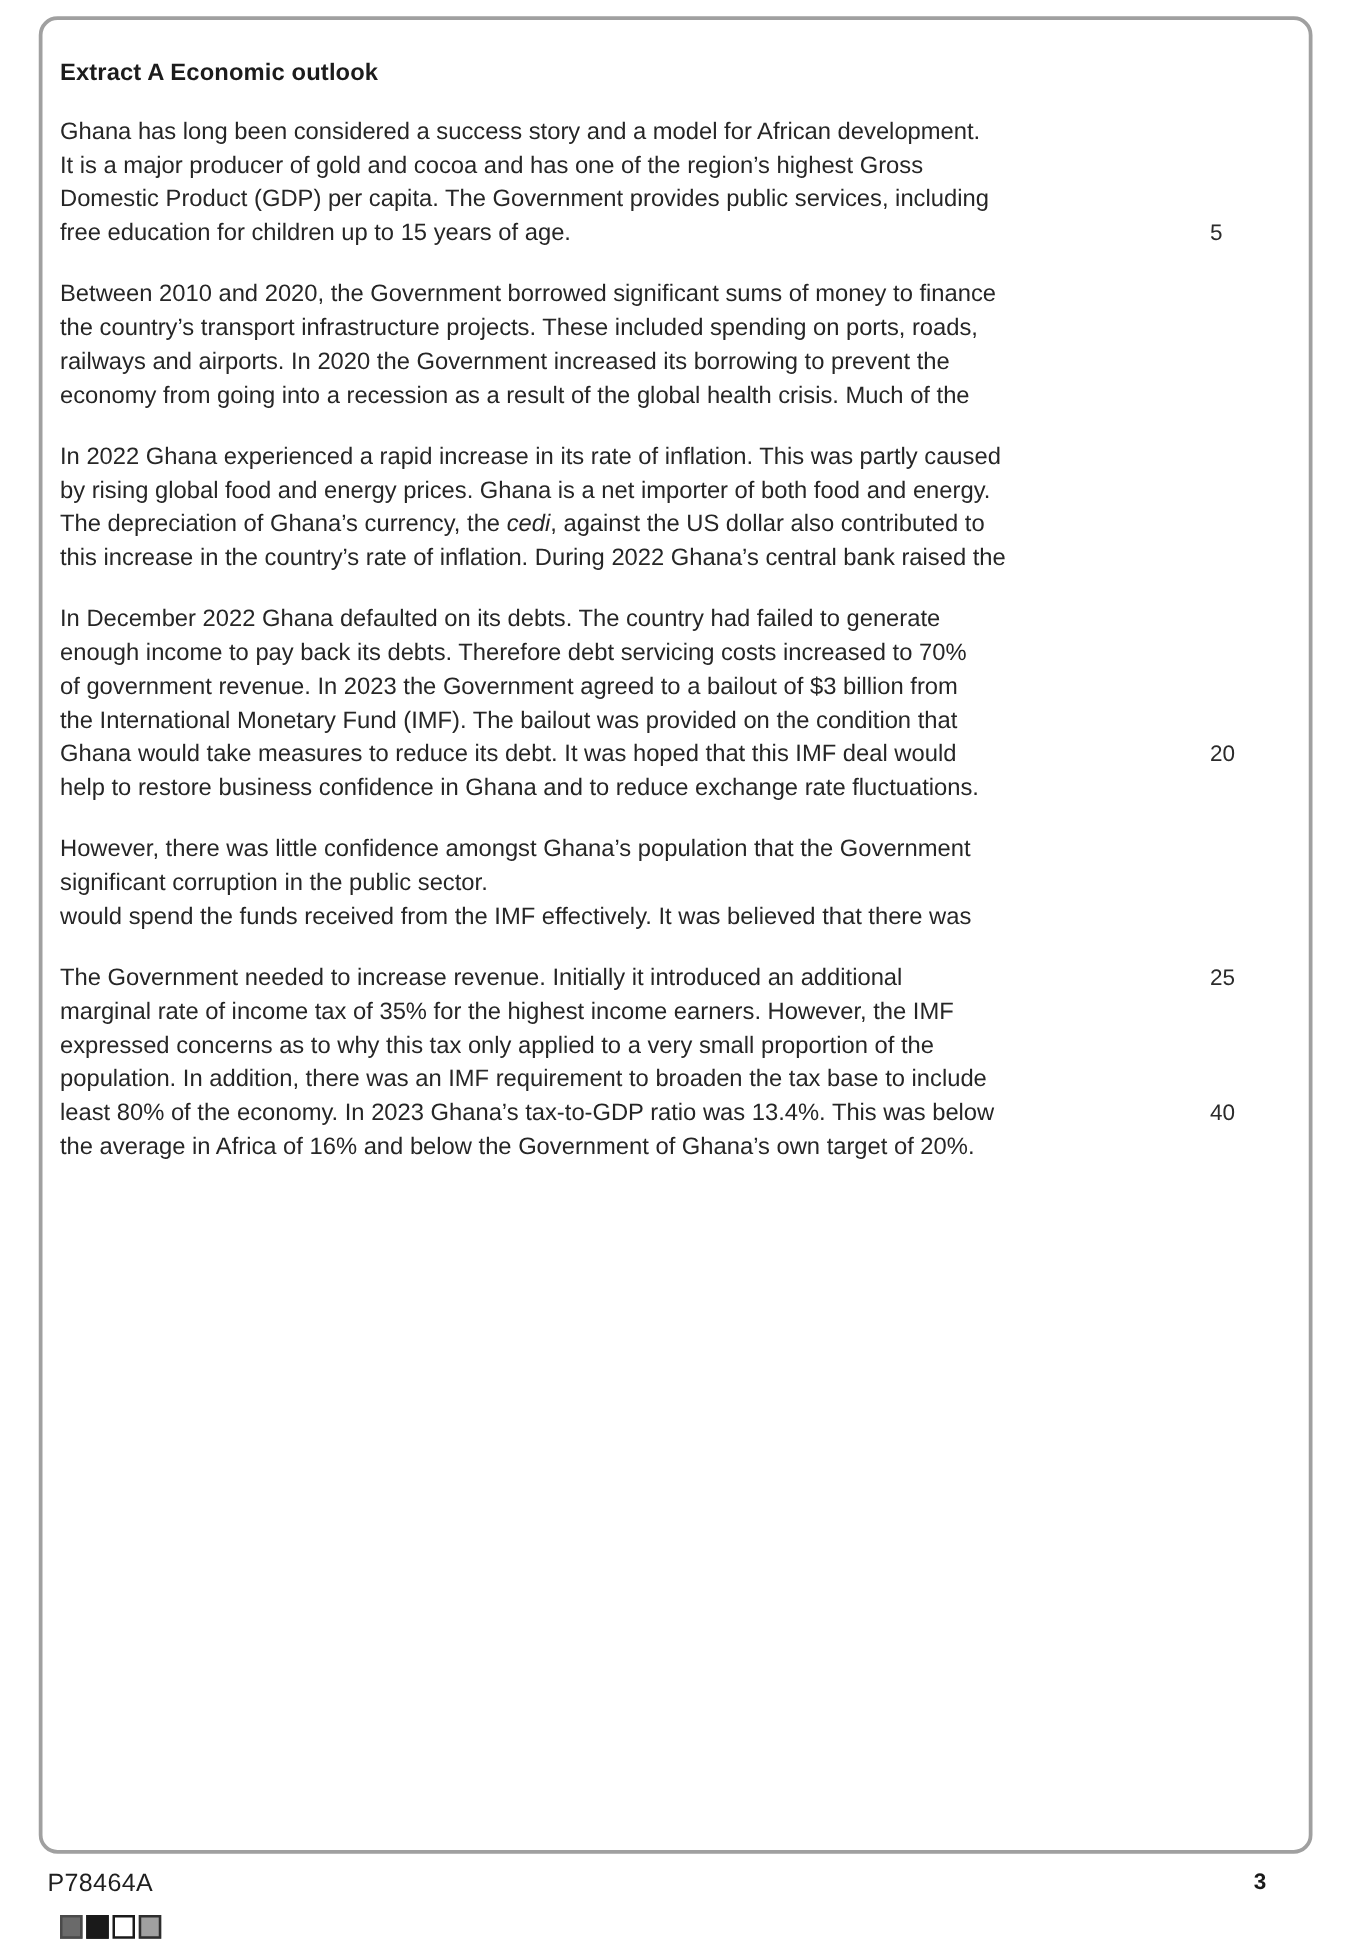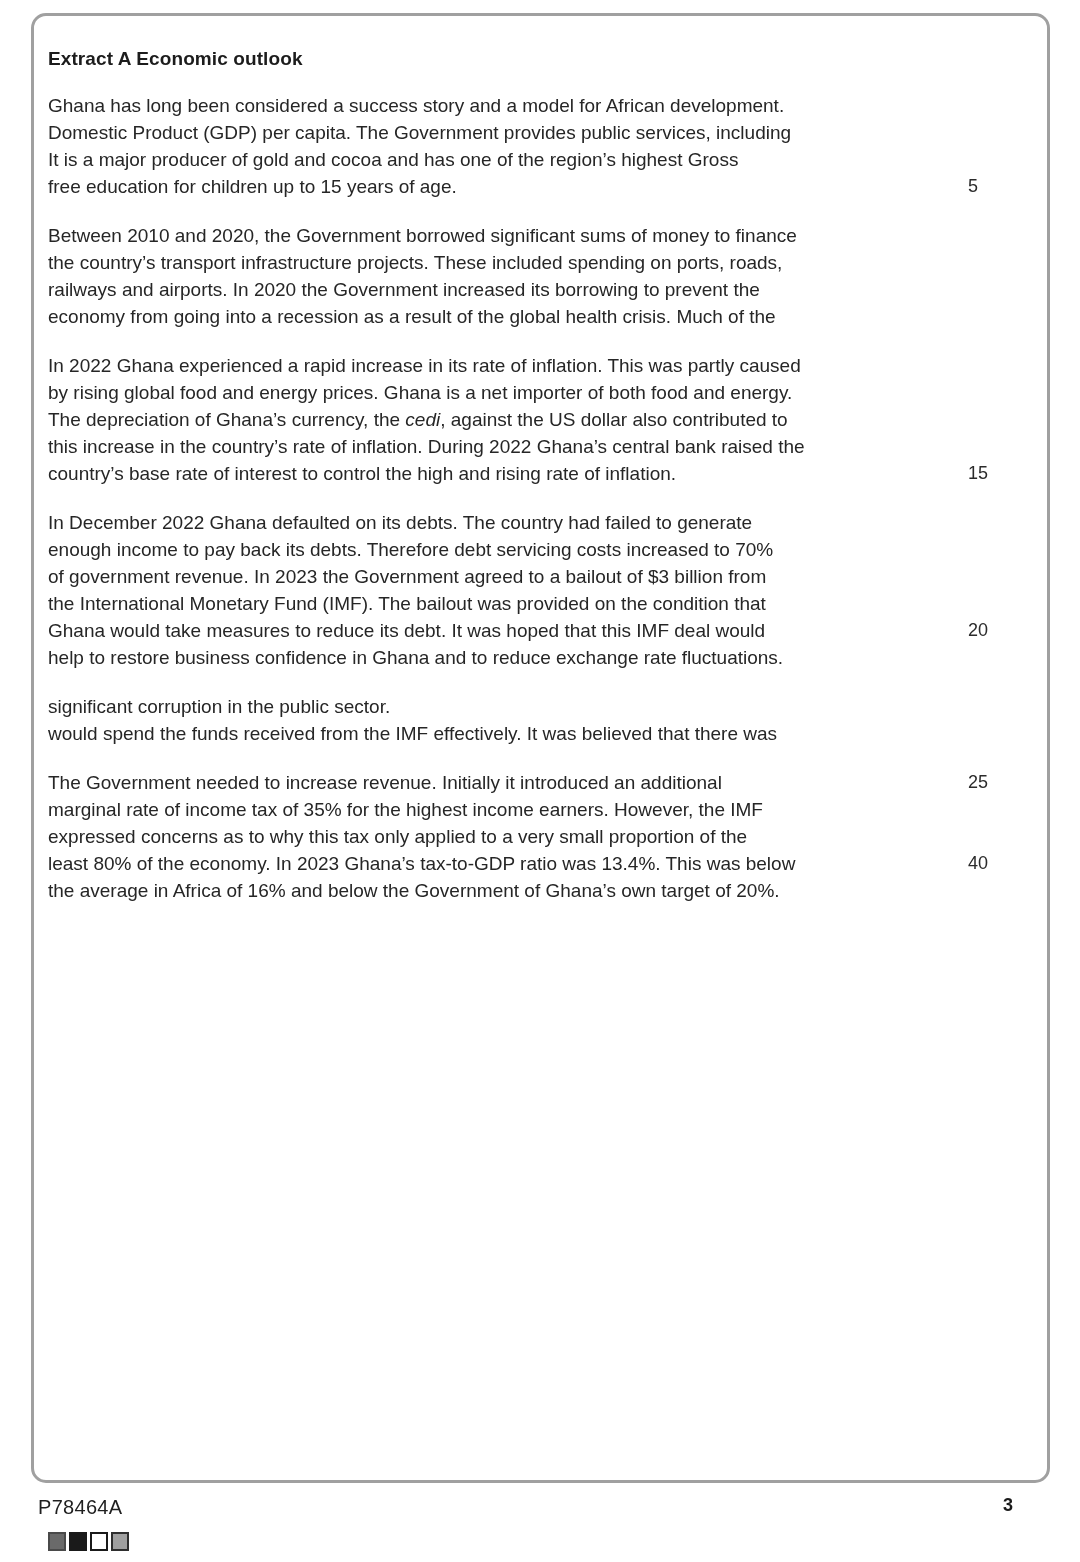--- a/index.html
+++ b/index.html
@@ -84,53 +84,54 @@
 </style>
 </head>
 <body style="color: rgb(38, 38, 38);">
 
 <div class="frame" style="border-color: rgb(160, 160, 160);">
   <div class="content">
     <h1 class="doc-title">Extract A Economic outlook</h1>
     <div>
         <div class="para">
           <div class="line"><span class="line-text">Ghana has long been considered a success story and a model for African development.</span></div>
+          <div class="line"><span class="line-text">It is a major producer of gold and cocoa and has one of the region’s highest Gross</span></div>
           <div class="line"><span class="line-text">Domestic Product (GDP) per capita. The Government provides public services, including</span></div>
-          <div class="line"><span class="line-text">It is a major producer of gold and cocoa and has one of the region’s highest Gross</span></div>
           <div class="line"><span class="line-text">free education for children up to 15 years of age.</span><span class="line-num">5</span></div>
         </div>
         <div class="para">
           <div class="line"><span class="line-text">Between 2010 and 2020, the Government borrowed significant sums of money to finance</span></div>
           <div class="line"><span class="line-text">the country’s transport infrastructure projects. These included spending on ports, roads,</span></div>
           <div class="line"><span class="line-text">railways and airports. In 2020 the Government increased its borrowing to prevent the</span></div>
           <div class="line"><span class="line-text">economy from going into a recession as a result of the global health crisis. Much of the</span></div>
         </div>
         <div class="para">
           <div class="line"><span class="line-text">In 2022 Ghana experienced a rapid increase in its rate of inflation. This was partly caused</span></div>
           <div class="line"><span class="line-text">by rising global food and energy prices. Ghana is a net importer of both food and energy.</span></div>
           <div class="line"><span class="line-text">The depreciation of Ghana’s currency, the <em>cedi</em>, against the US dollar also contributed to</span></div>
           <div class="line"><span class="line-text">this increase in the country’s rate of inflation. During 2022 Ghana’s central bank raised the</span></div>
-          <div class="line"><span class="line-text">country’s base rate of interest to control the high and rising rate of inflation.</span><span class="line-num">15</span></div>
         </div>
         <div class="para">
           <div class="line"><span class="line-text">In December 2022 Ghana defaulted on its debts. The country had failed to generate</span></div>
           <div class="line"><span class="line-text">enough income to pay back its debts. Therefore debt servicing costs increased to 70%</span></div>
           <div class="line"><span class="line-text">of government revenue. In 2023 the Government agreed to a bailout of $3 billion from</span></div>
           <div class="line"><span class="line-text">the International Monetary Fund (IMF). The bailout was provided on the condition that</span></div>
           <div class="line"><span class="line-text">Ghana would take measures to reduce its debt. It was hoped that this IMF deal would</span><span class="line-num">20</span></div>
           <div class="line"><span class="line-text">help to restore business confidence in Ghana and to reduce exchange rate fluctuations.</span></div>
         </div>
         <div class="para">
+          <div class="line"><span class="line-text">However, there was little confidence amongst Ghana’s population that the Government</span></div>
           <div class="line"><span class="line-text">significant corruption in the public sector.</span></div>
           <div class="line"><span class="line-text">would spend the funds received from the IMF effectively. It was believed that there was</span></div>
         </div>
         <div class="para">
           <div class="line"><span class="line-text">The Government needed to increase revenue. Initially it introduced an additional</span><span class="line-num">25</span></div>
           <div class="line"><span class="line-text">marginal rate of income tax of 35% for the highest income earners. However, the IMF</span></div>
           <div class="line"><span class="line-text">expressed concerns as to why this tax only applied to a very small proportion of the</span></div>
+          <div class="line"><span class="line-text">population. In addition, there was an IMF requirement to broaden the tax base to include</span></div>
           <div class="line"><span class="line-text">least 80% of the economy. In 2023 Ghana’s tax-to-GDP ratio was 13.4%. This was below</span><span class="line-num">40</span></div>
           <div class="line"><span class="line-text">the average in Africa of 16% and below the Government of Ghana’s own target of 20%.</span></div>
         </div>
       </div>
   </div>
 </div>
 
 <div class="footer-code">P78464A</div>
 
 <div class="footer-page">3</div>

